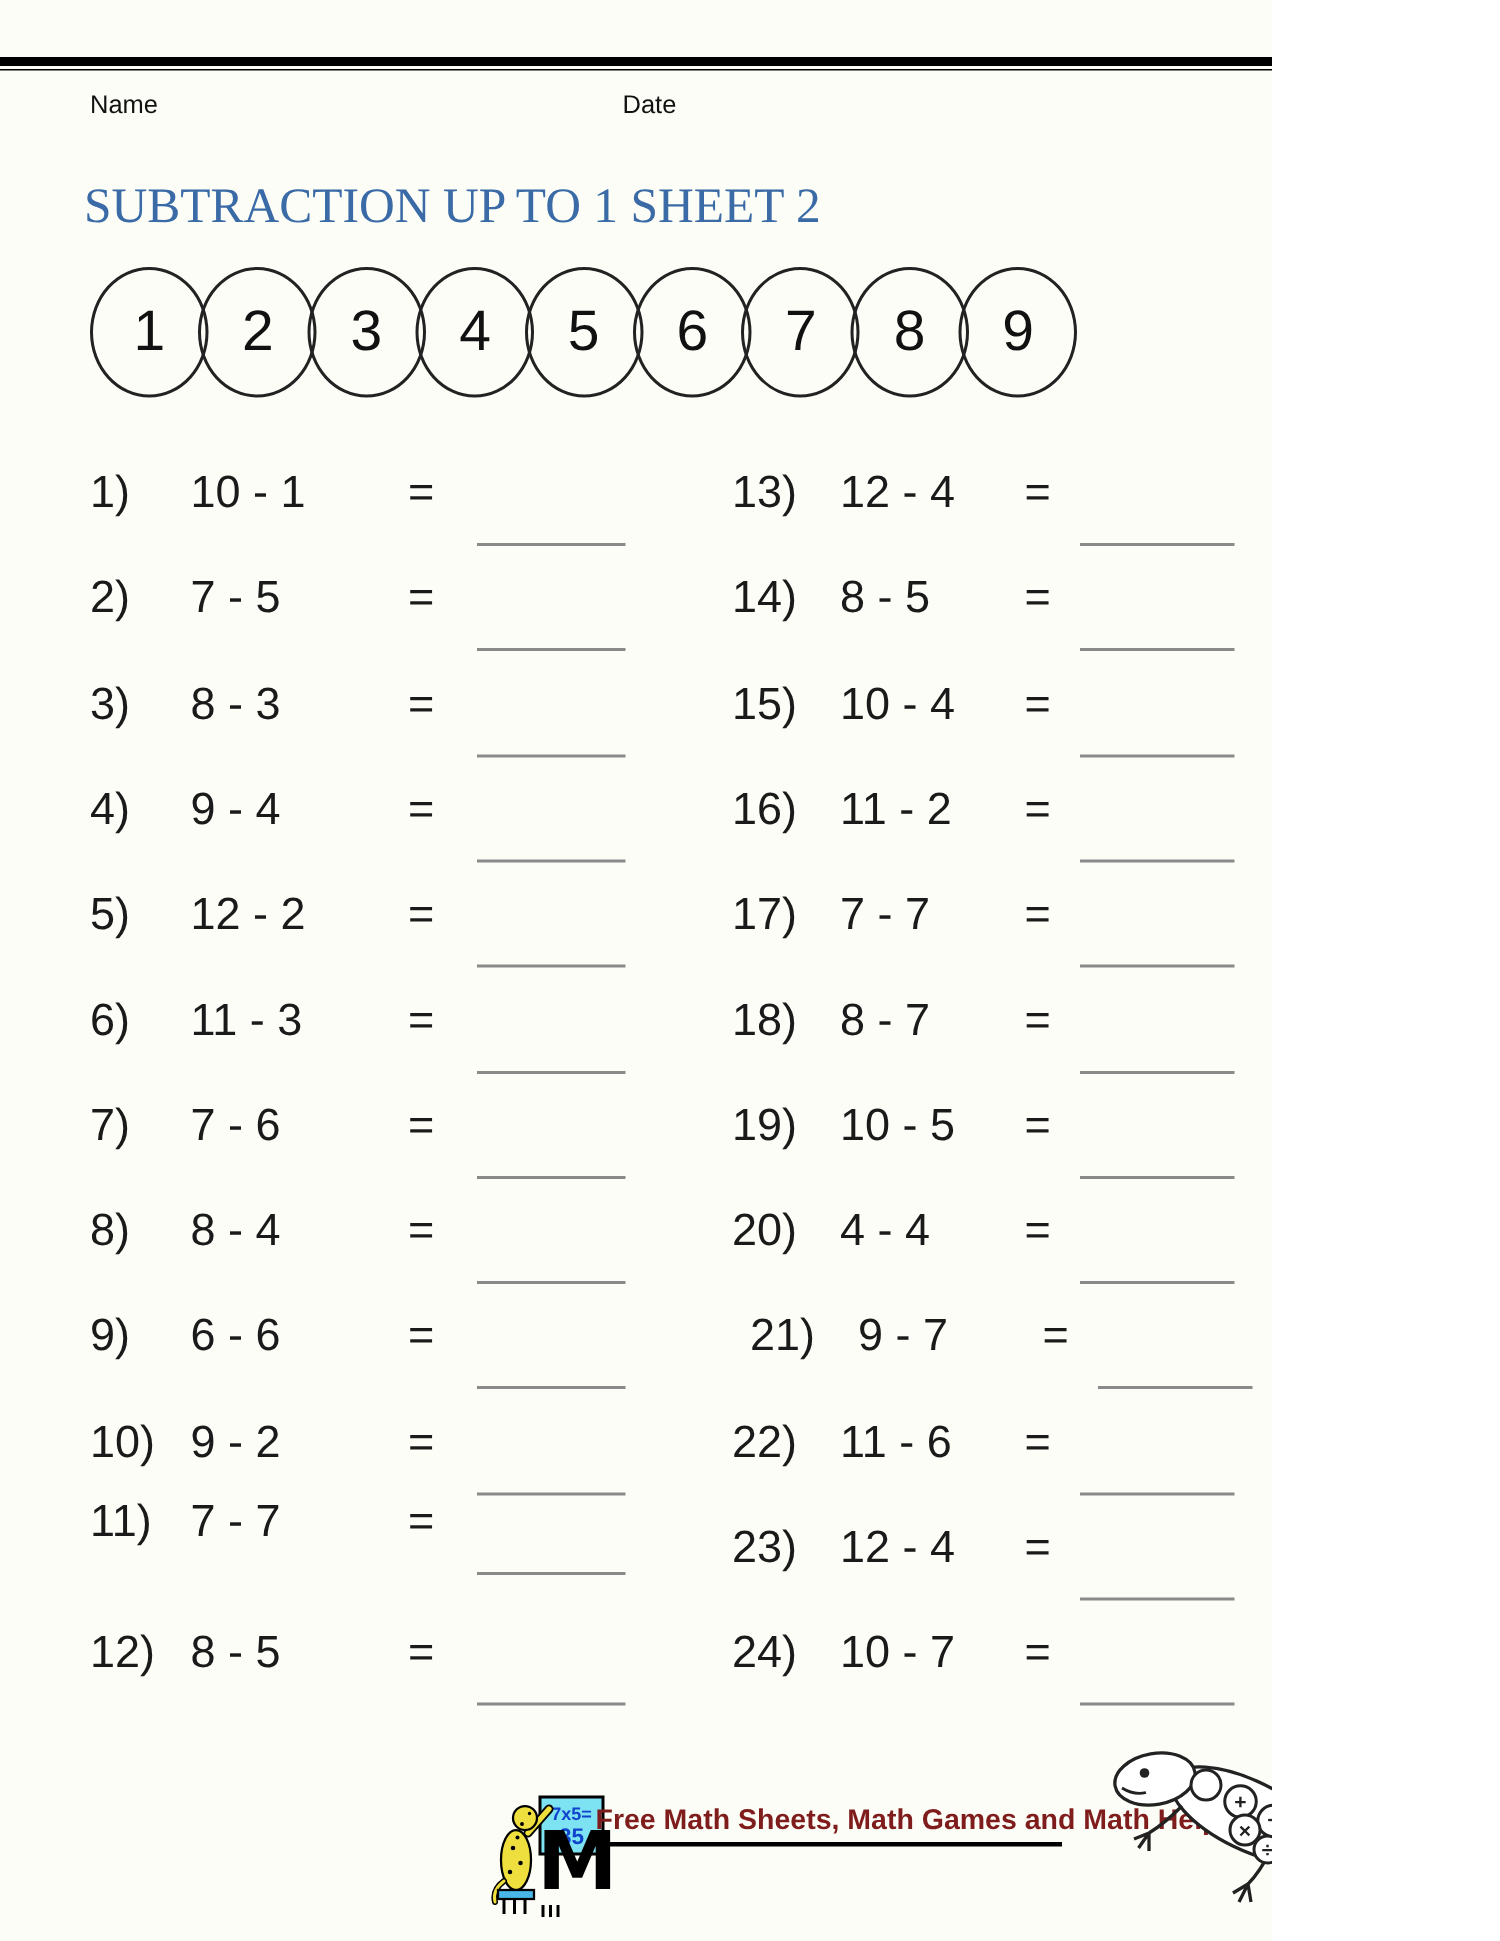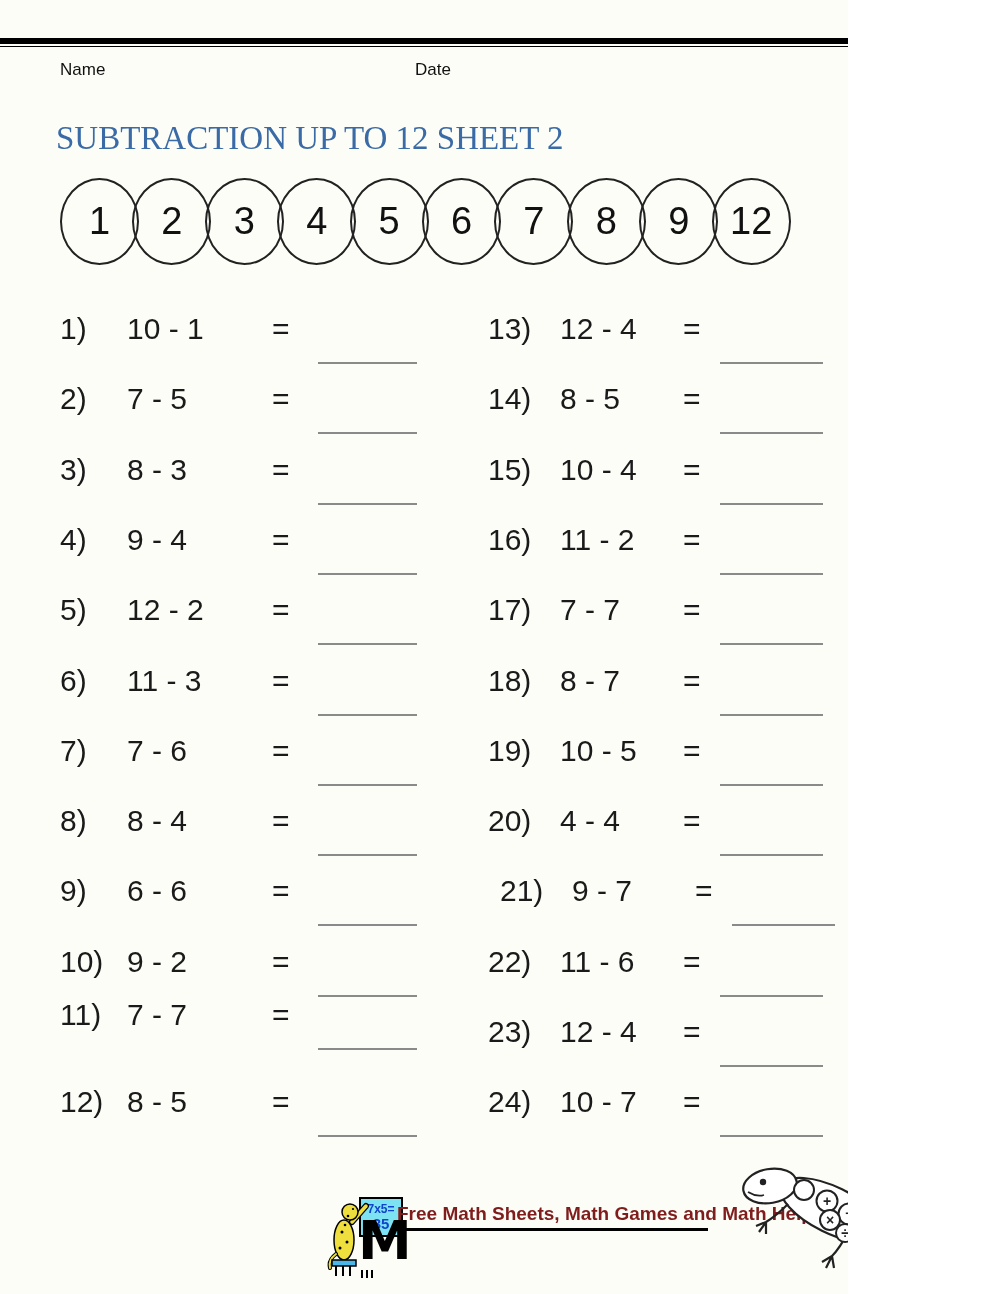--- a/index.html
+++ b/index.html
@@ -75,21 +75,21 @@
       <line x1="30" y1="74" x2="30" y2="84" stroke="#000" stroke-width="2"></line>
       <circle cx="22" cy="40" r="1.6" fill="#000"></circle>
         <circle cx="27" cy="50" r="1.6" fill="#000"></circle>
       <circle cx="20" cy="56" r="1.6" fill="#000"></circle>
         <circle cx="29" cy="24" r="1.4" fill="#000"></circle>
       <circle cx="25" cy="33" r="1.4" fill="#000"></circle>
         <circle cx="34" cy="17" r="1.2" fill="#000"></circle>
     </svg>
   </div>
 
-  <div class="title">SUBTRACTION UP TO 12 SHEET 2</div>
+  <div class="title">SUBTRACTION UP TO 1 SHEET 2</div>
 
   <div class="circles">
       <div class="circle">
         <span class="circle-num">1</span>
       </div>
       <div class="circle">
         <span class="circle-num">2</span>
       </div>
       <div class="circle">
         <span class="circle-num">3</span>
@@ -104,23 +104,20 @@
         <span class="circle-num">6</span>
       </div>
       <div class="circle">
         <span class="circle-num">7</span>
       </div>
       <div class="circle">
         <span class="circle-num">8</span>
       </div>
       <div class="circle">
         <span class="circle-num">9</span>
-      </div>
-      <div class="circle">
-        <span class="circle-num">12</span>
       </div>
     </div>
 
   <div class="pcol pcol-left">
       <div class="prow" style="top: 0px;">
         <span class="pnum">1)</span>
         <span class="pexpr">10 - 1</span>
         <span class="peq">=</span>
         <div class="pblank"></div>
       </div>

